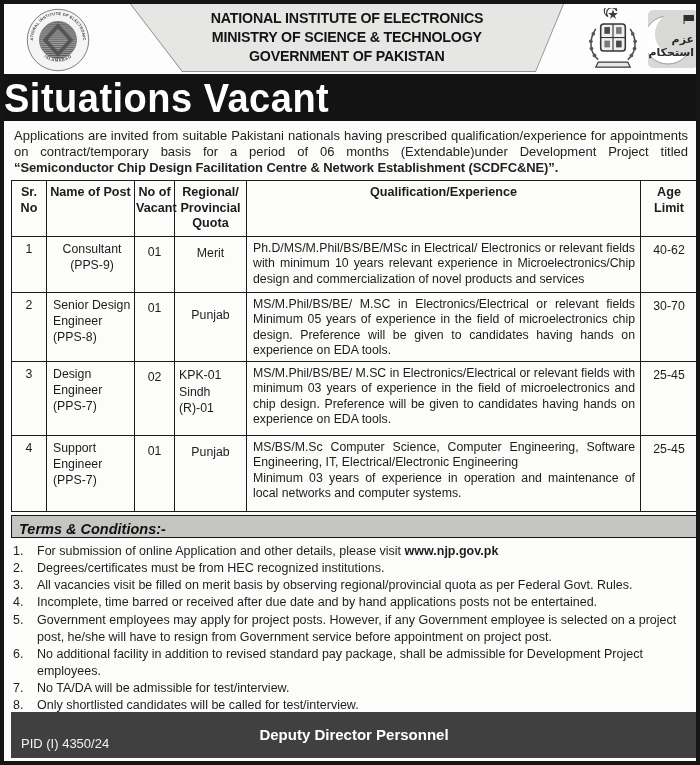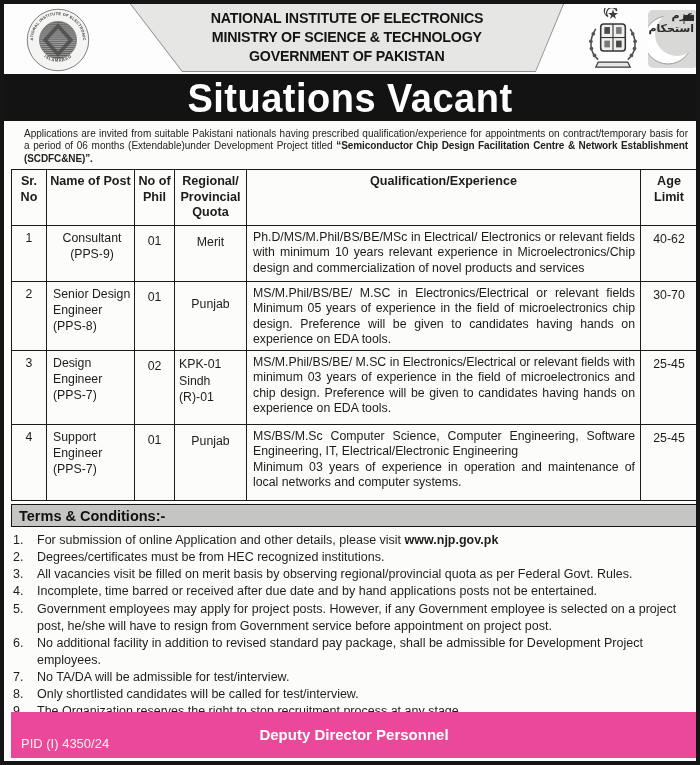--- a/index.html
+++ b/index.html
@@ -36,31 +36,31 @@
   }
   .emblem { position: absolute; left: 578px; top: 4px; width: 62px; height: 64px; }
   .azm-panel {
     position: absolute; left: 644px; top: 6px; width: 50px; height: 58px;
     background: #d8d8d7; border-radius: 5px; overflow: hidden;
   }
 
   
   .banner {
     height: 47px; background: #131313; color: #fff;
-    display: flex; align-items: center; justify-content: center;
+    display: flex; align-items: center; 
   }
   .banner-title {
     font-size: 38px; font-weight: bold; letter-spacing: 0.5px;
     transform: scaleY(1.05); line-height: 1;
   }
 
   
   .intro {
-    padding: 7px 8px 4px 20px;
-    font-size: 10px; line-height: 1.23; text-align: justify;
+    padding: 7px 8px 4px 10px;
+    font-size: 13px; line-height: 1.23; text-align: justify;
     color: #222;
   }
   .intro b { letter-spacing: -0.1px; }
 
   
   table.vacancies {
     width: 686px; margin-left: 7px; border-collapse: collapse;
     table-layout: fixed;
   }
   table.vacancies th, table.vacancies td {
@@ -78,43 +78,43 @@
   td.c-posts{ text-align: center; padding-top: 8px; }
   td.c-quota{ text-align: center; padding-top: 8px; white-space: pre-line; line-height: 1.35; }
   td.c-quota.left { text-align: left; padding: 5px 1px 2px 4px; }
   td.c-qual { padding: 4px 5px 3px 6px; text-align: justify; line-height: 1.24; white-space: pre-line; }
   td.c-age  { text-align: center; padding-top: 6px; }
 
   
   .terms-bar {
     width: 686px; margin: 3px 0 0 7px; height: 23px;
     background: #c5c5c4; border: 1.6px solid #161616;
-    display: flex; align-items: center; padding-left: 7px;
-    font-weight: bold; font-size: 14.5px; color: #111;
+    display: flex; align-items: flex-end; padding-left: 7px;
+    font-weight: bold; font-size: 14.5px; color: #111; font-style: italic;
   }
   .terms-list { padding: 5px 6px 2px 9px; }
   .term-item { display: flex; font-size: 12.5px; line-height: 1.37; color: #1e1e1e; }
   .term-item .num { width: 24px; flex: 0 0 24px; }
   .term-item .txt { flex: 1; padding-right: 2px; }
 
   
   .footer {
     position: absolute; left: 7px; bottom: 3px; width: 686px; height: 46px;
-    background: #ec4899; color: #fff;
+    background: #404040; color: #fff;
     display: flex; flex-direction: column; align-items: center; justify-content: center;
   }
   .footer .f1 { font-weight: bold; font-size: 15px; line-height: 1.35; }
   .footer .f2 { font-weight: bold; font-size: 16px; line-height: 1.3; white-space: pre; }
   .footer .pid {
     position: absolute; left: 10px; bottom: 7px;
     font-size: 13px; font-weight: normal; color: #f2f2f2;
   }
 
   .azm-urdu {
-    position: absolute; right: 4px; top: 0; direction: rtl; text-align: right;
+    position: absolute; right: 4px; top: 24px; direction: rtl; text-align: right;
     font-family: "DejaVu Sans", sans-serif; font-size: 11px; font-weight: bold;
     color: #2a2a2a; line-height: 1.15;
   }
 </style>
 </head>
 <body>
 
 <div class="page">
 
   <div class="header">
@@ -205,21 +205,21 @@
       <col style="width:72px">
         <col style="width:394px">
         <col style="width:57px">
     </colgroup>
     <thead>
       <tr>
         <th>Sr.
 No</th>
         <th>Name of Post</th>
         <th>No of
-Phil</th>
+Vacant</th>
         <th>Regional/
 Provincial
 Quota</th>
         <th class="th-qual">Qualification/Experience</th>
         <th>Age
 Limit</th>
       </tr>
     </thead>
     <tbody>
       <tr style="height:56px">

